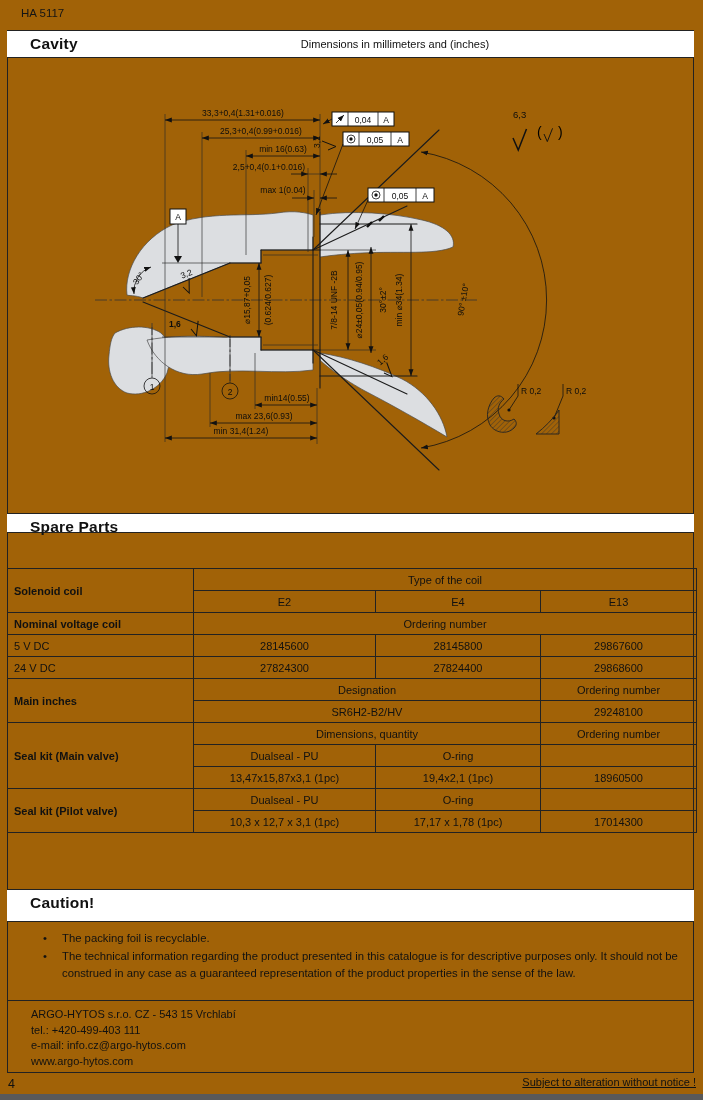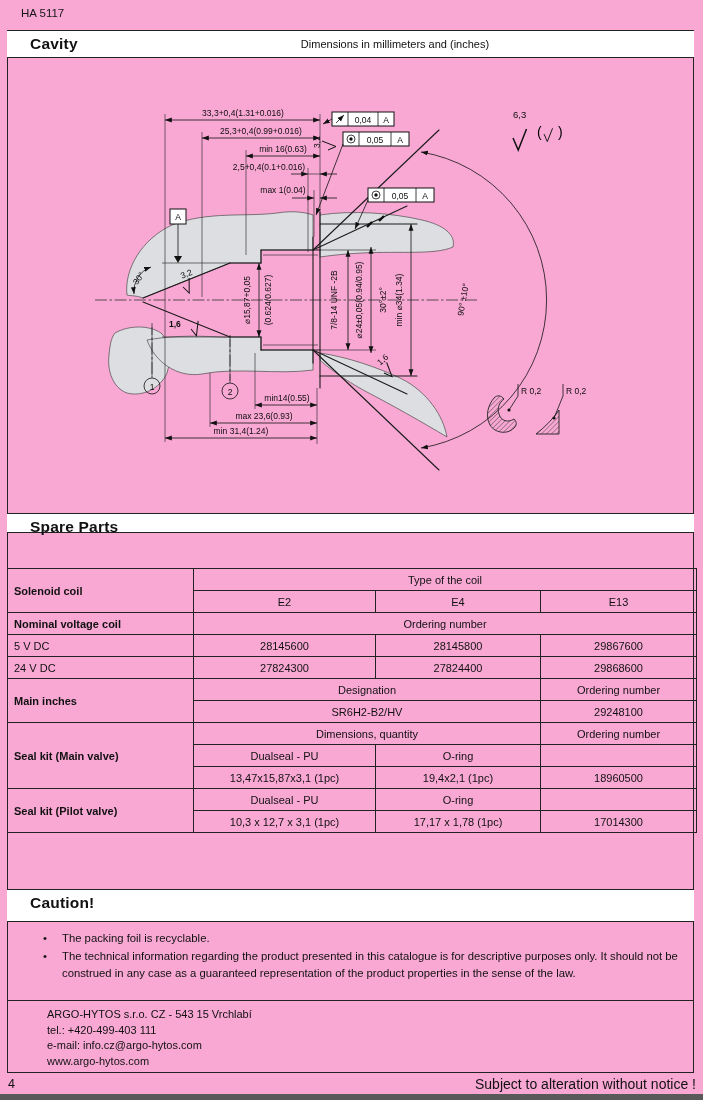--- a/index.html
+++ b/index.html
@@ -1,16 +1,16 @@
 <!DOCTYPE html>
 <html><head>
 <meta charset="utf-8">
 <style>
   html,body{margin:0;padding:0;background:#fff;}
-  #page{position:relative;width:703px;height:1100px;background:#f9a8d4;
+  #page{position:relative;width:703px;height:1100px;background:#a16207;
         font-family:"Liberation Sans",sans-serif;color:#111;overflow:hidden;}
   .abs{position:absolute;}
   #doc-code{left:21px;top:7px;font-size:11.5px;color:#151515;}
   #frame{left:7px;top:30px;width:687px;height:1043px;border:1.3px solid #222;box-sizing:border-box;}
   .band{left:7px;width:687px;box-sizing:border-box;border-top:1.3px solid #222;border-bottom:1.3px solid #222;background:#fff;}
   .band h2{margin:0;padding:4px 0 0 23px;font-size:15.5px;letter-spacing:.2px;}
   #band-cavity{top:30px;height:28px;}
   #band-spare{top:513px;height:20px;}
   #band-caution{top:889px;height:33px;}
   #dims-note{left:240px;top:38px;width:310px;text-align:center;font-size:11px;}
@@ -28,27 +28,27 @@
   
   #spare-table{left:7px;top:568px;width:689px;border-collapse:collapse;table-layout:fixed;font-size:11px;}
   #spare-table td{border:1px solid #222;height:21px;text-align:center;padding:0 2px;overflow:hidden;}
   #spare-table td.lbl{text-align:left;padding-left:6px;font-weight:bold;}
   #spare-table{border:1.6px solid #222;}
   #spare-table tr.sec td{border-top:1.6px solid #222;}
   
   #bullets{left:28px;top:930px;width:650px;font-size:11.3px;line-height:1.45;}
   .bullet{display:flex;margin-bottom:2px;}
   .bullet .dot{width:34px;text-align:center;flex:0 0 34px;}
-  #contact{left:7px;top:1000px;width:687px;height:73px;box-sizing:border-box;border-top:1.3px solid #222;padding:6px 0 0 40px;font-size:11px;line-height:1.42;}
+  #contact{left:7px;top:1000px;width:687px;height:73px;box-sizing:border-box;border-top:1.3px solid #222;padding:6px 0 0 24px;font-size:11px;line-height:1.42;}
   #page-num{left:8px;top:1077px;font-size:12.5px;}
   #logo{left:30px;top:1077px;font-size:7.5px;font-weight:bold;letter-spacing:.4px;line-height:7px;color:#111;}
   .lrow{display:flex;align-items:center;height:7px;margin-top:27px;}
   .redbox{display:inline-block;width:15px;height:6px;background:#e23128;margin-left:1px;}
   .cyanbox{display:inline-block;width:12px;height:6px;background:#2aa9e0;margin-right:1px;}
-  #notice{right:7px;top:1076px;font-size:14px;}
+  #notice{right:7px;top:1076px;font-size:11px;text-decoration:underline;}
   #bottom-strip{left:0;top:1094px;width:703px;height:6px;background:#595959;}
 </style>
 </head>
 <body>
 
 <div id="page">
 
   <div id="doc-code" class="abs">HA 5117</div>
   <div id="frame" class="abs"></div>
 

